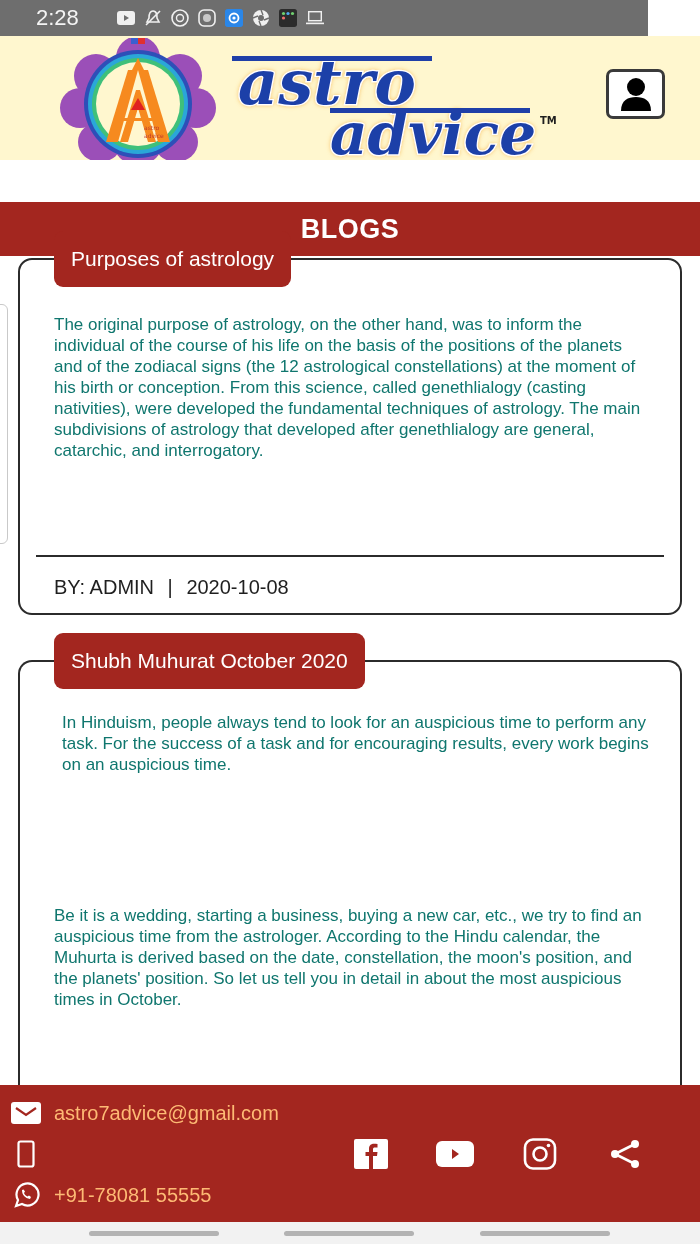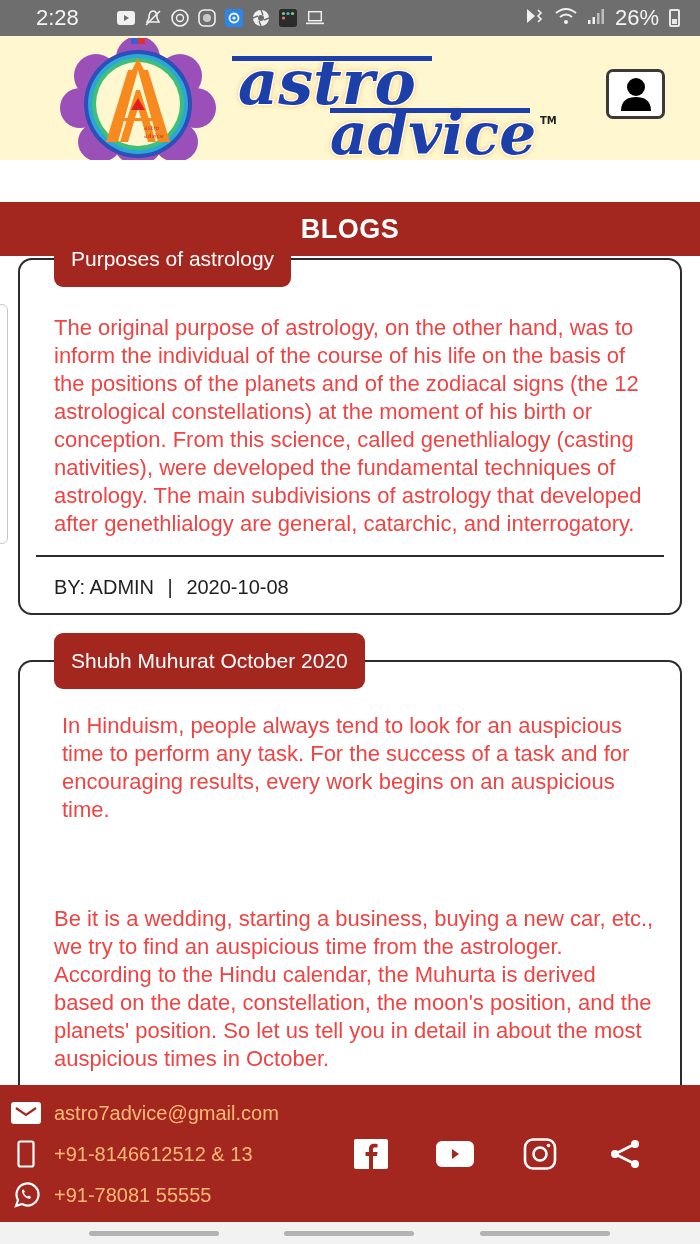--- a/index.html
+++ b/index.html
@@ -1,20 +1,20 @@
 <!DOCTYPE html>
 <html><head>
 <meta charset="utf-8">
 <style>
   * { box-sizing: border-box; margin: 0; padding: 0; }
   html, body { width: 700px; height: 1244px; overflow: hidden; background: #ffffff; }
   body { position: relative; font-family: "Liberation Sans", "DejaVu Sans", sans-serif; color: #1f1f1f; }
 
   
-  .status-bar { position: absolute; left: 0; top: 0; width: 700px; height: 36px; background: #6e6e6e; color: #f4f4f4; display: flex; align-items: center; padding: 0 20px 0 36px; gap: 28px; }
+  .status-bar { position: absolute; left: 0; top: 0; width: 648px; height: 36px; background: #6e6e6e; color: #f4f4f4; display: flex; align-items: center; padding: 0 20px 0 36px; gap: 28px; }
   .status-time { font-size: 22px; margin-right: 10px; }
   .sb-icons { display: flex; align-items: center; gap: 9px; }
   .sb-icon { width: 18px; height: 18px; display: inline-flex; align-items: center; justify-content: center; }
   .sb-right { margin-left: auto; display: flex; align-items: center; gap: 10px; font-size: 22px; }
   .battery { width: 11px; height: 18px; border: 2px solid #e8e8e8; border-radius: 2px; position: relative; }
   .battery::after { content: ""; position: absolute; left: 1px; right: 1px; bottom: 1px; height: 5px; background: #e8e8e8; }
 
   
   .header { position: absolute; left: 0; top: 36px; width: 700px; height: 124px; background: #fff7cf; }
   .logo-emblem { position: absolute; left: 58px; top: 2px; width: 160px; height: 122px; }
@@ -24,21 +24,21 @@
   
   .title-bar { position: absolute; left: 0; top: 160px; width: 700px; height: 54px; background: #a3261f; display: flex; align-items: center; justify-content: center; margin-top: 42px; }
   .title-bar h1 { color: #ffffff; font-size: 27px; font-weight: bold; letter-spacing: 0.5px; }
 
   
   .side-panel-edge { position: absolute; left: -12px; top: 304px; width: 20px; height: 240px; border: 1px solid #c9c9c9; border-radius: 6px; background: #fff; }
 
   
   .card { position: absolute; left: 18px; width: 664px; border: 2px solid #2b2b2b; border-radius: 14px; background: #ffffff; }
   .card-tag { position: absolute; left: 54px; height: 56px; background: #a3261f; border-radius: 9px; color: #ffffff; font-size: 21px; display: flex; align-items: center; padding: 16px 17px; z-index: 2; cursor: pointer; }
-  .card-text { position: absolute; left: 54px; width: 600px; font-size: 22px; line-height: 28px; color: #ef4444; }
+  .card-text { position: absolute; left: 54px; width: 600px; font-size: 17px; line-height: 21px; color: #0f766e; }
   .card-divider { position: absolute; left: 36px; width: 628px; height: 2px; background: #2b2b2b; }
   .card-meta { position: absolute; left: 54px; font-size: 20px; color: #1f1f1f; }
   .card-meta .by { font-weight: normal; }
   .card-meta .sep { margin: 0 8px; }
 
   
   .footer { position: absolute; left: 0; top: 1085px; width: 700px; height: 137px; background: #a3261f; color: #fdba74; text-decoration: underline; }
   .contact-row { position: absolute; left: 10px; display: flex; align-items: center; font-size: 20px; }
   .contact-row .ci { width: 32px; height: 28px; display: inline-flex; align-items: center; justify-content: center; margin-right: 12px; }
   .social { position: absolute; top: 52px; width: 38px; height: 34px; display: flex; align-items: center; justify-content: center; cursor: pointer; }
@@ -99,45 +99,20 @@
           <circle cx="15" cy="5" r="1.8" fill="#6fcf6f"></circle>
           <circle cx="5" cy="10" r="1.8" fill="#f06f6f"></circle>
         </svg>
     </span>
     <span class="sb-icon">
       <svg width="20" height="16" viewBox="0 0 20 16">
           <rect x="3" y="1" width="14" height="10" fill="none" stroke="#f0f0f0" stroke-width="1.6"></rect>
           <line x1="0" y1="14" x2="20" y2="14" stroke="#f0f0f0" stroke-width="1.8"></line>
         </svg>
     </span>
-  </div>
-  <div class="sb-right">
-    <span>
-      <svg width="20" height="18" viewBox="0 0 20 18">
-          <path d="M2 2 L2 16 L10 9 Z" fill="#f0f0f0"></path>
-          <path d="M13 3 L16 6 L13 9 L16 12 L13 15" fill="none" stroke="#f0f0f0" stroke-width="1.6"></path>
-        </svg>
-    </span>
-    <span>
-      <svg width="22" height="18" viewBox="0 0 22 18">
-          <path d="M1 6 Q11 -2 21 6" fill="none" stroke="#f0f0f0" stroke-width="2"></path>
-          <path d="M5 10 Q11 5 17 10" fill="none" stroke="#f0f0f0" stroke-width="2"></path>
-          <circle cx="11" cy="15" r="2" fill="#f0f0f0"></circle>
-        </svg>
-    </span>
-    <span>
-      <svg width="18" height="18" viewBox="0 0 18 18">
-          <rect x="1" y="13" width="2.5" height="4" fill="#f0f0f0"></rect>
-          <rect x="5.5" y="10" width="2.5" height="7" fill="#f0f0f0"></rect>
-          <rect x="10" y="6" width="2.5" height="11" fill="#bdbdbd"></rect>
-          <rect x="14.5" y="2" width="2.5" height="15" fill="#bdbdbd"></rect>
-        </svg>
-    </span>
-    <span>26%</span>
-    <span class="battery"></span>
   </div>
 </div>
 
 <div class="header">
   <div class="logo-emblem">
     <svg width="160" height="122" viewBox="0 0 160 122">
 
       <g fill="#9b4fb8">
         <ellipse cx="80" cy="20" rx="22" ry="22"></ellipse>
         <ellipse cx="38" cy="38" rx="22" ry="22"></ellipse>
@@ -230,21 +205,20 @@
         </svg>
     </span>
     <span>astro7advice@gmail.com</span>
   </div>
   <div class="contact-row" style="top:55px;">
     <span class="ci">
       <svg width="18" height="28" viewBox="0 0 18 28">
           <rect x="1.5" y="1.5" width="15" height="25" rx="2" fill="none" stroke="#ffffff" stroke-width="2.2"></rect>
         </svg>
     </span>
-    <span>+91-8146612512 &amp; 13</span>
   </div>
   <div class="contact-row" style="top:96px;">
     <span class="ci">
       <svg width="28" height="28" viewBox="0 0 28 28">
           <path d="M4 25 L6 19 A11 11 0 1 1 10 23 Z" fill="none" stroke="#ffffff" stroke-width="2.2"></path>
           <path d="M10 9 C10 14 13 17 18 18 L19 16 L17 14.5 L15.5 15.5 C13.5 14.5 12.5 13.5 12 12 L13 10.5 L11.5 8.5 Z" fill="#ffffff"></path>
         </svg>
     </span>
     <span>+91-78081 55555</span>
   </div>

